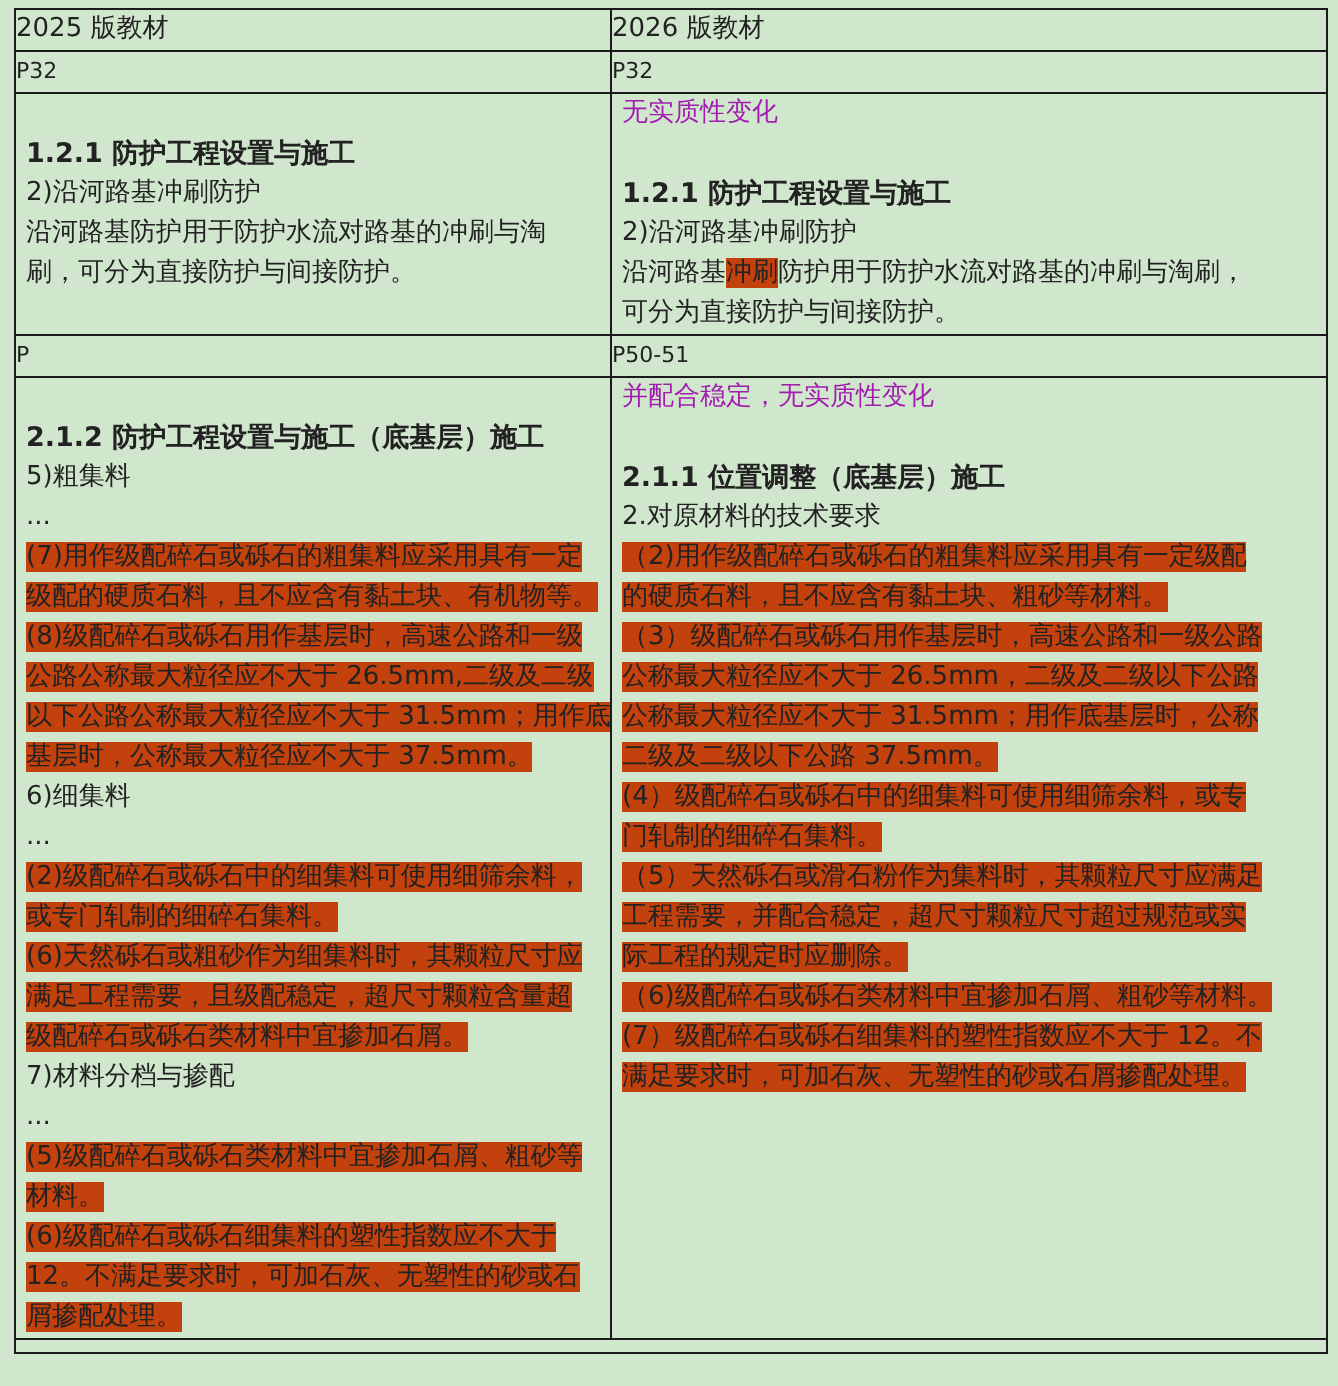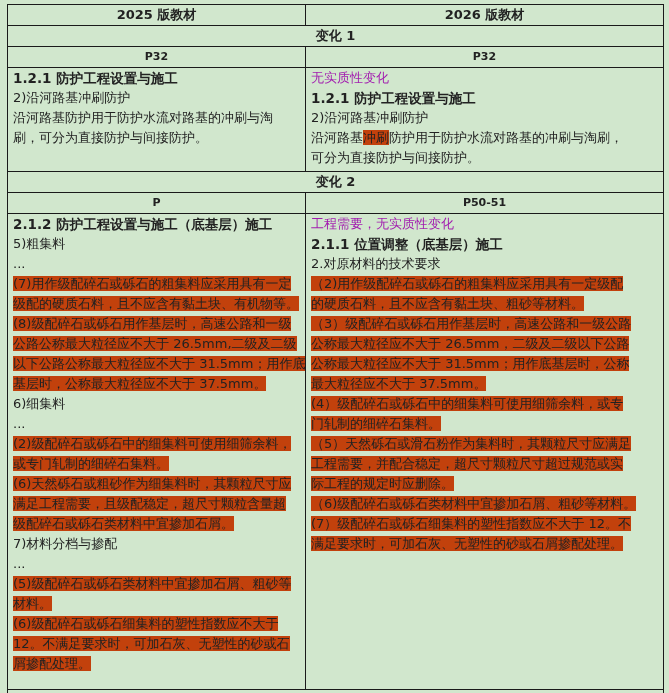--- a/index.html
+++ b/index.html
@@ -16,69 +16,63 @@
       border-collapse: collapse;
       table-layout: fixed;
       background: #d1e7cd;
     }
     td {
       border: 1px solid #1a1a1a;
       vertical-align: top;
       padding: 0 5px;
       line-height: 20px;
     }
-    td.center { text-align: center; font-weight: bold; padding: 0; }
+    td.center { text-align: left; font-weight: normal; padding: 0; }
     tr.hdr td { height: 20px; font-size: 13px; }
     tr.pagerow td { height: 20px; font-size: 11px; }
     .col-left { width: 298px; }
-    .sec-title { font-weight: bold; font-size: 13.5px; }
+    .sec-title { font-weight: bold; font-size: 13.5px; margin-top: 20px; }
     .red { color: #a21caf; font-weight: normal; }
     .hl { background: #c2410c; }
     .line { display: block; white-space: nowrap; }
     .row1-content td { height: 103px; }
     .row2-content td { height: 475px; }
     .last td { height: 6px; }
   </style>
 </head>
 <body>
 
 <table>
   <colgroup>
       <col class="col-left">
       <col>
     </colgroup>
   <tbody>
       <tr class="hdr">
     <td class="center">2025 版教材</td>
     <td class="center">2026 版教材</td>
   </tr>
-  <tr class="hdr">
-    <td class="center" colspan="2">变化 1</td>
-  </tr>
   <tr class="pagerow">
     <td class="center">P32</td>
     <td class="center">P32</td>
   </tr>
   <tr class="row1-content">
     <td>
       <span class="line sec-title">1.2.1 防护工程设置与施工</span>
       <span class="line">2)沿河路基冲刷防护</span>
       <span class="line">沿河路基防护用于防护水流对路基的冲刷与淘</span>
       <span class="line">刷，可分为直接防护与间接防护。</span>
     </td>
     <td>
       <span class="line red">无实质性变化</span>
       <span class="line sec-title">1.2.1 防护工程设置与施工</span>
       <span class="line">2)沿河路基冲刷防护</span>
       <span class="line"><span>沿河路基</span><span class="hl">冲刷</span><span>防护用于防护水流对路基的冲刷与淘刷，</span></span>
       <span class="line">可分为直接防护与间接防护。</span>
     </td>
-  </tr>
-  <tr class="hdr">
-    <td class="center" colspan="2">变化 2</td>
   </tr>
   <tr class="pagerow">
     <td class="center">P</td>
     <td class="center">P50-51</td>
   </tr>
   <tr class="row2-content">
     <td>
       <span class="line sec-title">2.1.2 防护工程设置与施工（底基层）施工</span>
       <span class="line">5)粗集料</span>
       <span class="line">...</span>
@@ -97,29 +91,29 @@
       <span class="line"><span class="hl">级配碎石或砾石类材料中宜掺加石屑。</span></span>
       <span class="line">7)材料分档与掺配</span>
       <span class="line">...</span>
       <span class="line"><span class="hl">(5)级配碎石或砾石类材料中宜掺加石屑、粗砂等</span></span>
       <span class="line"><span class="hl">材料。</span></span>
       <span class="line"><span class="hl">(6)级配碎石或砾石细集料的塑性指数应不大于</span></span>
       <span class="line"><span class="hl">12。不满足要求时，可加石灰、无塑性的砂或石</span></span>
       <span class="line"><span class="hl">屑掺配处理。</span></span>
     </td>
     <td>
-      <span class="line red">工程需要，无实质性变化</span>
+      <span class="line red">并配合稳定，无实质性变化</span>
       <span class="line sec-title">2.1.1 位置调整（底基层）施工</span>
       <span class="line">2.对原材料的技术要求</span>
       <span class="line"><span class="hl">（2)用作级配碎石或砾石的粗集料应采用具有一定级配</span></span>
       <span class="line"><span class="hl">的硬质石料，且不应含有黏土块、粗砂等材料。</span></span>
       <span class="line"><span class="hl">（3）级配碎石或砾石用作基层时，高速公路和一级公路</span></span>
       <span class="line"><span class="hl">公称最大粒径应不大于 26.5mm，二级及二级以下公路</span></span>
       <span class="line"><span class="hl">公称最大粒径应不大于 31.5mm；用作底基层时，公称</span></span>
-      <span class="line"><span class="hl">最大粒径应不大于 37.5mm。</span></span>
+      <span class="line"><span class="hl">二级及二级以下公路 37.5mm。</span></span>
       <span class="line"><span class="hl">(4）级配碎石或砾石中的细集料可使用细筛余料，或专</span></span>
       <span class="line"><span class="hl">门轧制的细碎石集料。</span></span>
       <span class="line"><span class="hl">（5）天然砾石或滑石粉作为集料时，其颗粒尺寸应满足</span></span>
       <span class="line"><span class="hl">工程需要，并配合稳定，超尺寸颗粒尺寸超过规范或实</span></span>
       <span class="line"><span class="hl">际工程的规定时应删除。</span></span>
       <span class="line"><span class="hl">（6)级配碎石或砾石类材料中宜掺加石屑、粗砂等材料。</span></span>
       <span class="line"><span class="hl">(7）级配碎石或砾石细集料的塑性指数应不大于 12。不</span></span>
       <span class="line"><span class="hl">满足要求时，可加石灰、无塑性的砂或石屑掺配处理。</span></span>
     </td>
   </tr>

